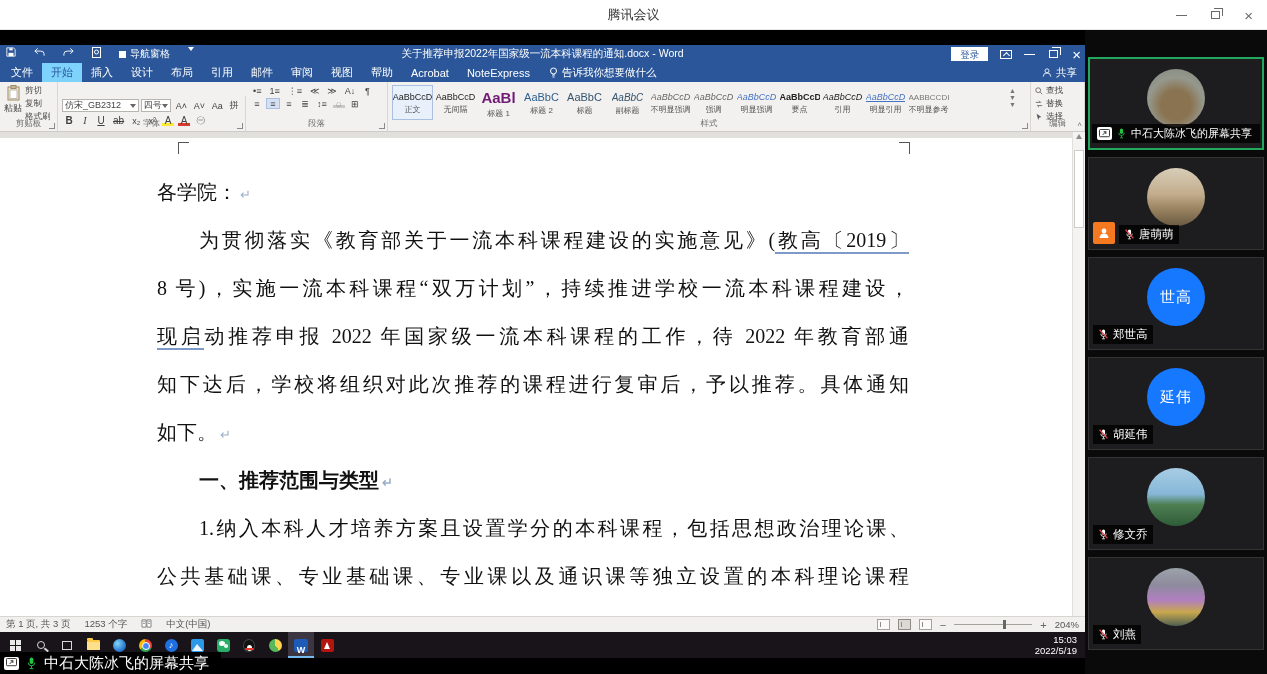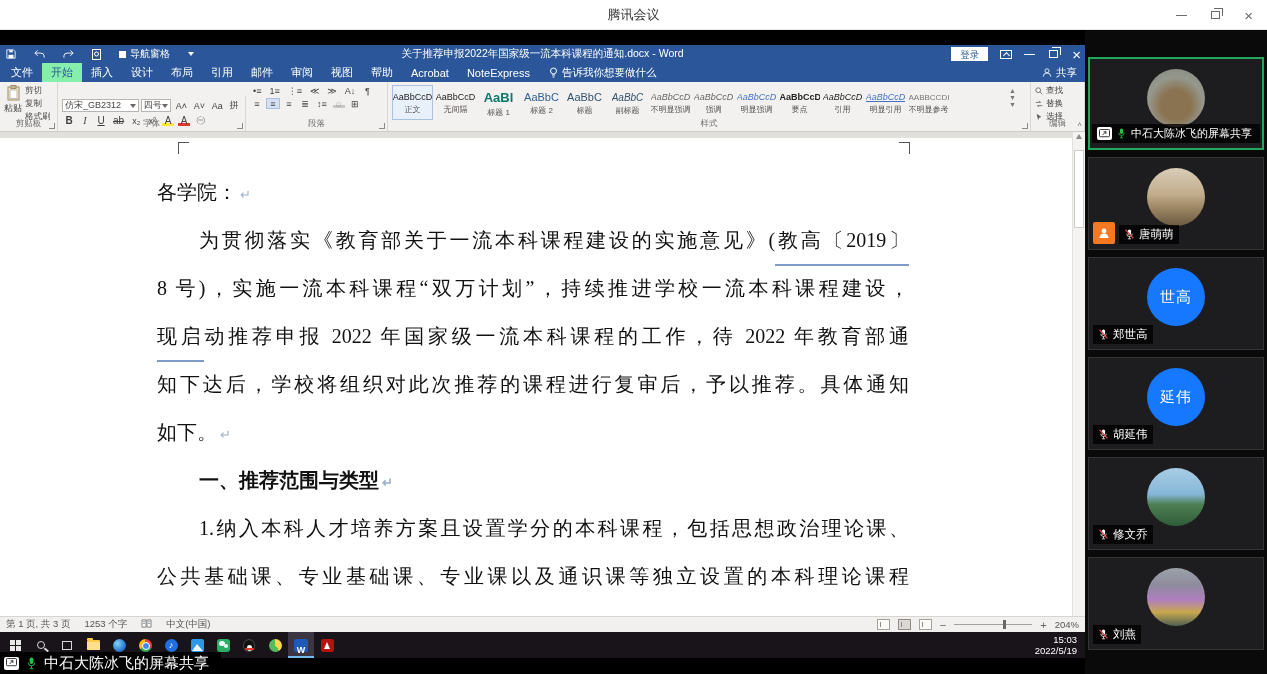--- a/index.html
+++ b/index.html
@@ -23,35 +23,35 @@
   .word { position:absolute; top:0; left:0; right:0; height:587px; display:flex; flex-direction:column; background:#fff; }
   .w-titlebar { height:18px; background:#2b579a; color:#fff; font-size:10px; display:flex; align-items:center; padding:0 6px; position:relative; z-index:2; }
   .blobs { position:absolute; right:70px; top:0; width:280px; height:37px; z-index:1; pointer-events:none;
     background:
       radial-gradient(circle at 12% 35%, #24497f 0 8px, transparent 9px),
       radial-gradient(circle at 24% 80%, #24497f 0 6px, transparent 7px),
       radial-gradient(circle at 40% 30%, #24497f 0 10px, transparent 11px),
       radial-gradient(circle at 55% 75%, #24497f 0 8px, transparent 9px),
       radial-gradient(circle at 72% 35%, #24497f 0 9px, transparent 10px),
       radial-gradient(circle at 88% 70%, #24497f 0 8px, transparent 9px); }
-  .qat { display:flex; align-items:center; gap:18px; z-index:3; }
+  .qat { display:flex; align-items:flex-start; gap:18px; z-index:3; }
   .qat svg { display:block; }
   .navpane { display:flex; align-items:center; gap:4px; }
   .navpane .chk { width:7px; height:7px; background:#fff; display:inline-block; }
   .caret-down { width:0; height:0; border-left:3px solid transparent; border-right:3px solid transparent; border-top:4px solid #fff; display:inline-block; }
   .w-title { position:absolute; left:50%; transform:translateX(-50%); white-space:nowrap; font-size:10.5px; z-index:3; }
   .w-tright { position:absolute; right:4px; top:0; height:18px; display:flex; align-items:center; gap:12px; z-index:3; }
   .signin { border:1px solid #fff; padding:0 8px; height:14px; line-height:13px; font-size:9.5px; background:#fff; color:#2b579a; }
   .rdo-icon { width:12px; height:9px; border:1px solid #fff; position:relative; }
   .rdo-icon::after { content:""; position:absolute; left:3px; top:2px; width:4px; height:4px; border-left:1px solid #fff; border-top:1px solid #fff; transform:rotate(45deg); }
   .w-wc { display:flex; align-items:center; gap:14px; color:#fff; }
 
   .w-tabs { height:19px; background:#2b579a; display:flex; align-items:stretch; color:#fff; font-size:11px; padding-left:2px; position:relative; z-index:2; }
   .tab { padding:0 9px; display:flex; align-items:center; cursor:default; white-space:nowrap; }
-  .tab.active { background:#86efac; color:#2b579a; }
+  .tab.active { background:#7dd3fc; color:#2b579a; }
   .tellme { display:flex; align-items:center; gap:4px; padding:0 10px; font-size:10.5px; }
   .sharebtn { position:absolute; right:8px; top:0; height:19px; display:flex; align-items:center; gap:4px; font-size:10.5px; }
 
   .w-ribbon { height:50px; background:#f3f1ef; border-bottom:1px solid #cfccc6; display:flex; position:relative; font-size:9px; color:#444; z-index:2; }
   .rgroup { position:relative; border-right:1px solid #dad7d1; padding:3px 4px 11px 4px; flex-shrink:0; }
   .glabel { position:absolute; bottom:1px; left:0; right:0; text-align:center; font-size:8.5px; color:#6f6f6f; white-space:nowrap; }
   .dlaunch { position:absolute; right:2px; bottom:2px; width:6px; height:6px; border-right:1px solid #8a8a8a; border-bottom:1px solid #8a8a8a; }
   .rbtn { display:inline-flex; align-items:center; justify-content:center; height:13px; min-width:14px; padding:0 2px; border:1px solid transparent; color:#3f3f3f; font-size:10px; white-space:nowrap; }
   .rbtn.small { height:11px; font-size:9px; }
   .rbtn.sel { background:#d5e1f2; border-color:#a9c0e0; }
@@ -65,21 +65,21 @@
   .g-font { width:188px;margin-top:14px; }
   .fbox { border:1px solid #b8b5b0; background:#fff; height:13px; display:flex; align-items:center; justify-content:space-between; padding:0 2px; font-size:9px; }
   .fname { width:86px; } .fsize { width:34px; }
   .g-para { width:142px; }
   .g-styles { flex:1; display:flex; padding-right:12px; }
   .scards { display:flex; overflow:hidden; gap:2px; flex:1; }
   .scard { width:41px; flex-shrink:0; display:flex; flex-direction:column; align-items:center; justify-content:center; gap:2px; border:1px solid transparent; padding-top:2px; }
   .scard.sel { border-color:#a9c0e0; background:#e8f0fb; }
   .sprev { font-size:9px; color:#222; white-space:nowrap; overflow:hidden; max-width:40px; }
   .sname { font-size:8px; color:#555; white-space:nowrap; overflow:hidden; max-width:40px; }
-  .scard:nth-child(3) .sprev { font-size:13px; font-weight:bold; color:#0f766e; }
+  .scard:nth-child(3) .sprev { font-size:15px; font-weight:bold; color:#701a75; }
   .scard:nth-child(4) .sprev { font-size:11px; color:#2e5e8f; }
   .scard:nth-child(5) .sprev { font-size:11px; color:#33536e; }
   .scard:nth-child(6) .sprev { font-size:10px; font-style:italic; color:#33536e; }
   .scard:nth-child(7) .sprev, .scard:nth-child(8) .sprev { font-style:italic; color:#666; }
   .scard:nth-child(9) .sprev { font-style:italic; color:#4472c4; }
   .scard:nth-child(10) .sprev { font-weight:bold; }
   .scard:nth-child(11) .sprev { font-style:italic; }
   .scard:nth-child(12) .sprev { font-style:italic; color:#4472c4; text-decoration:underline; }
   .scard:nth-child(13) .sprev { font-size:8px; color:#777; }
   .gallery-arrows { width:11px; display:flex; flex-direction:column; justify-content:space-between; padding:2px 0 12px 0; align-items:center; color:#777; font-size:7px; }
@@ -95,21 +95,21 @@
   .cropmark { position:absolute; top:10px; width:11px; height:12px; }
   .cropmark.l { left:178px; border-top:1px solid #555; border-left:1px solid #555; }
   .cropmark.r { left:899px; border-top:1px solid #555; border-right:1px solid #555; }
   .doc { position:absolute; left:157px; top:28px; width:752px; font-family:"Liberation Serif", serif; color:#111; }
   .doc-title { text-align:center; font-size:22px; font-weight:bold; letter-spacing:0.5px; height:34px; line-height:34px; font-family:"Liberation Sans", sans-serif; }
   .dline { height:48px; line-height:48px; font-size:20px; }
   .just { text-align:justify; text-align-last:justify; }
   .ind { text-indent:42px; }
   .m8 { margin-top:8px; }
   .dhead { font-weight:bold; font-family:"Liberation Sans", sans-serif; }
-  .ul-blue { border-bottom:2px solid #7d9ac9; padding-bottom:13px; }
+  .ul-blue { border-bottom:2px solid #7d9ac9; padding-bottom:1px; }
   .pmark { color:#9bb0c8; font-size:13px; margin-left:3px; font-family:"Liberation Sans", sans-serif; }
 
   .vscroll { position:absolute; top:0; right:0; bottom:0; width:13px; background:#f4f3f1; border-left:1px solid #e2e0dd; }
   .vs-up { position:absolute; top:2px; left:3px; width:0; height:0; border-left:3px solid transparent; border-right:3px solid transparent; border-bottom:5px solid #8a8a8a; }
   .vs-thumb { position:absolute; top:18px; left:1px; width:10px; height:78px; background:#fff; border:1px solid #cfcdc9; }
 
   
   .statusbar { height:16px; background:#f2f0ee; border-top:1px solid #d8d5d0; display:flex; align-items:center; font-size:9.5px; color:#555; padding:0 6px; gap:14px; }
   .sb-right { margin-left:auto; display:flex; align-items:center; gap:8px; }
   .viewico { width:13px; height:11px; border:1px solid #a5a29c; background:#fbfaf9; position:relative; }

